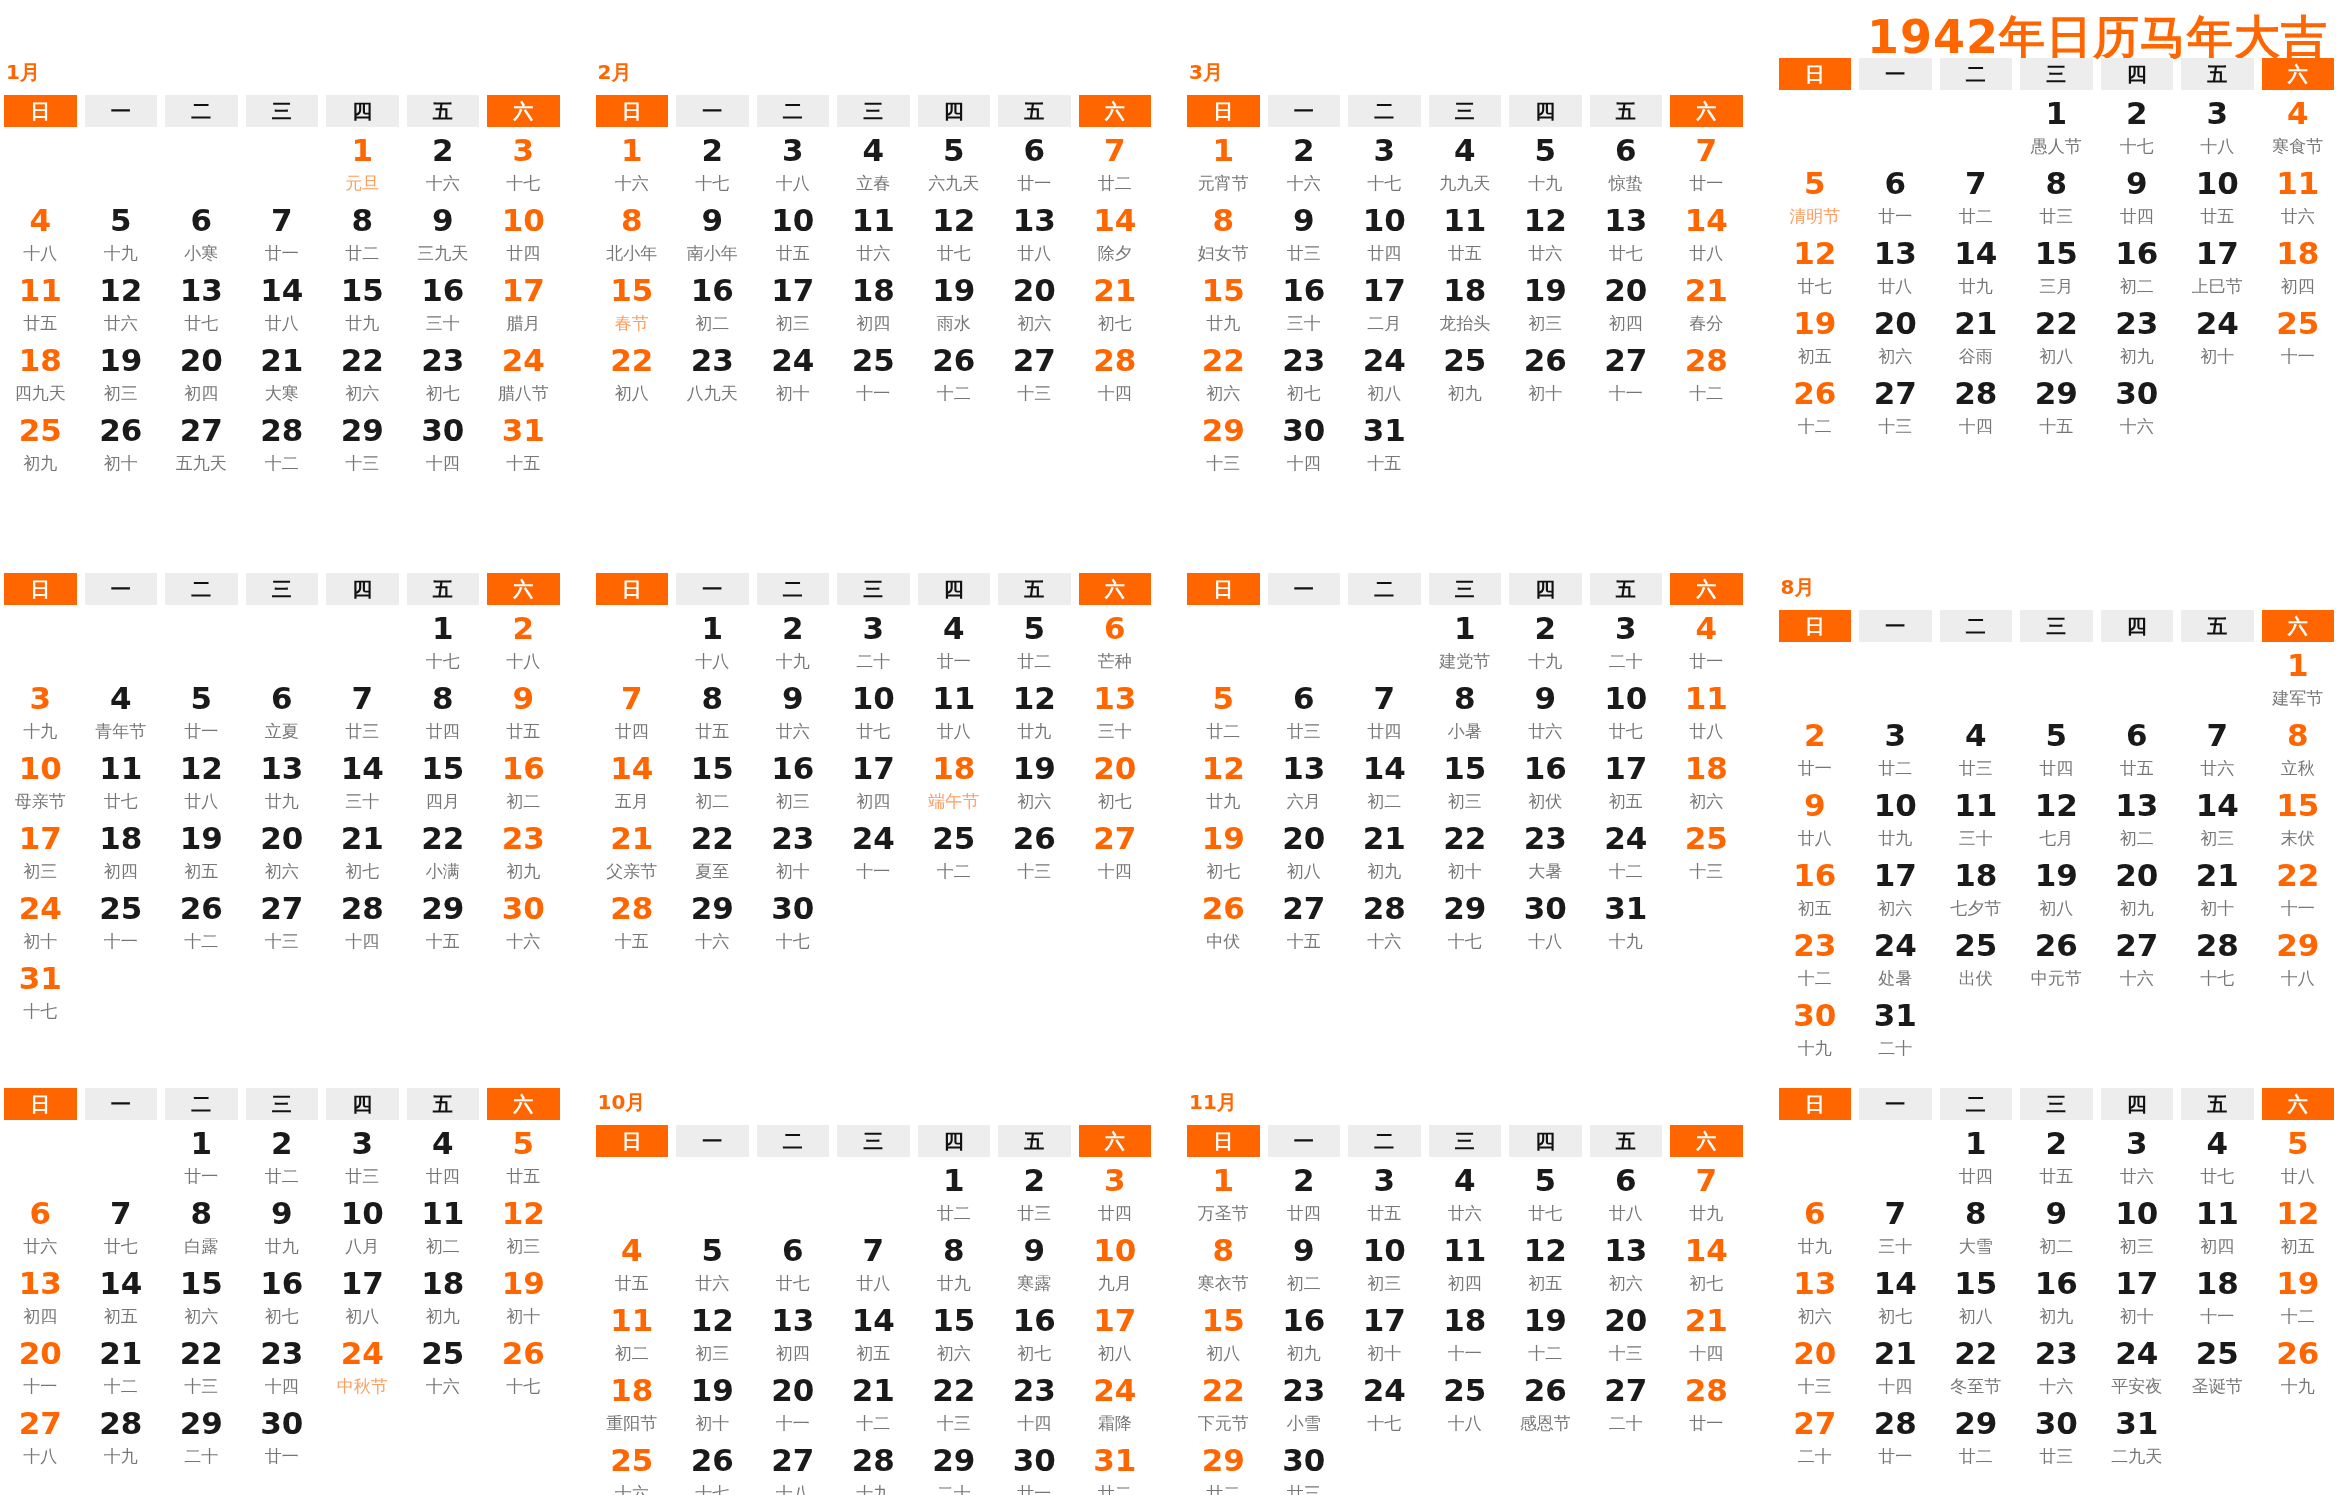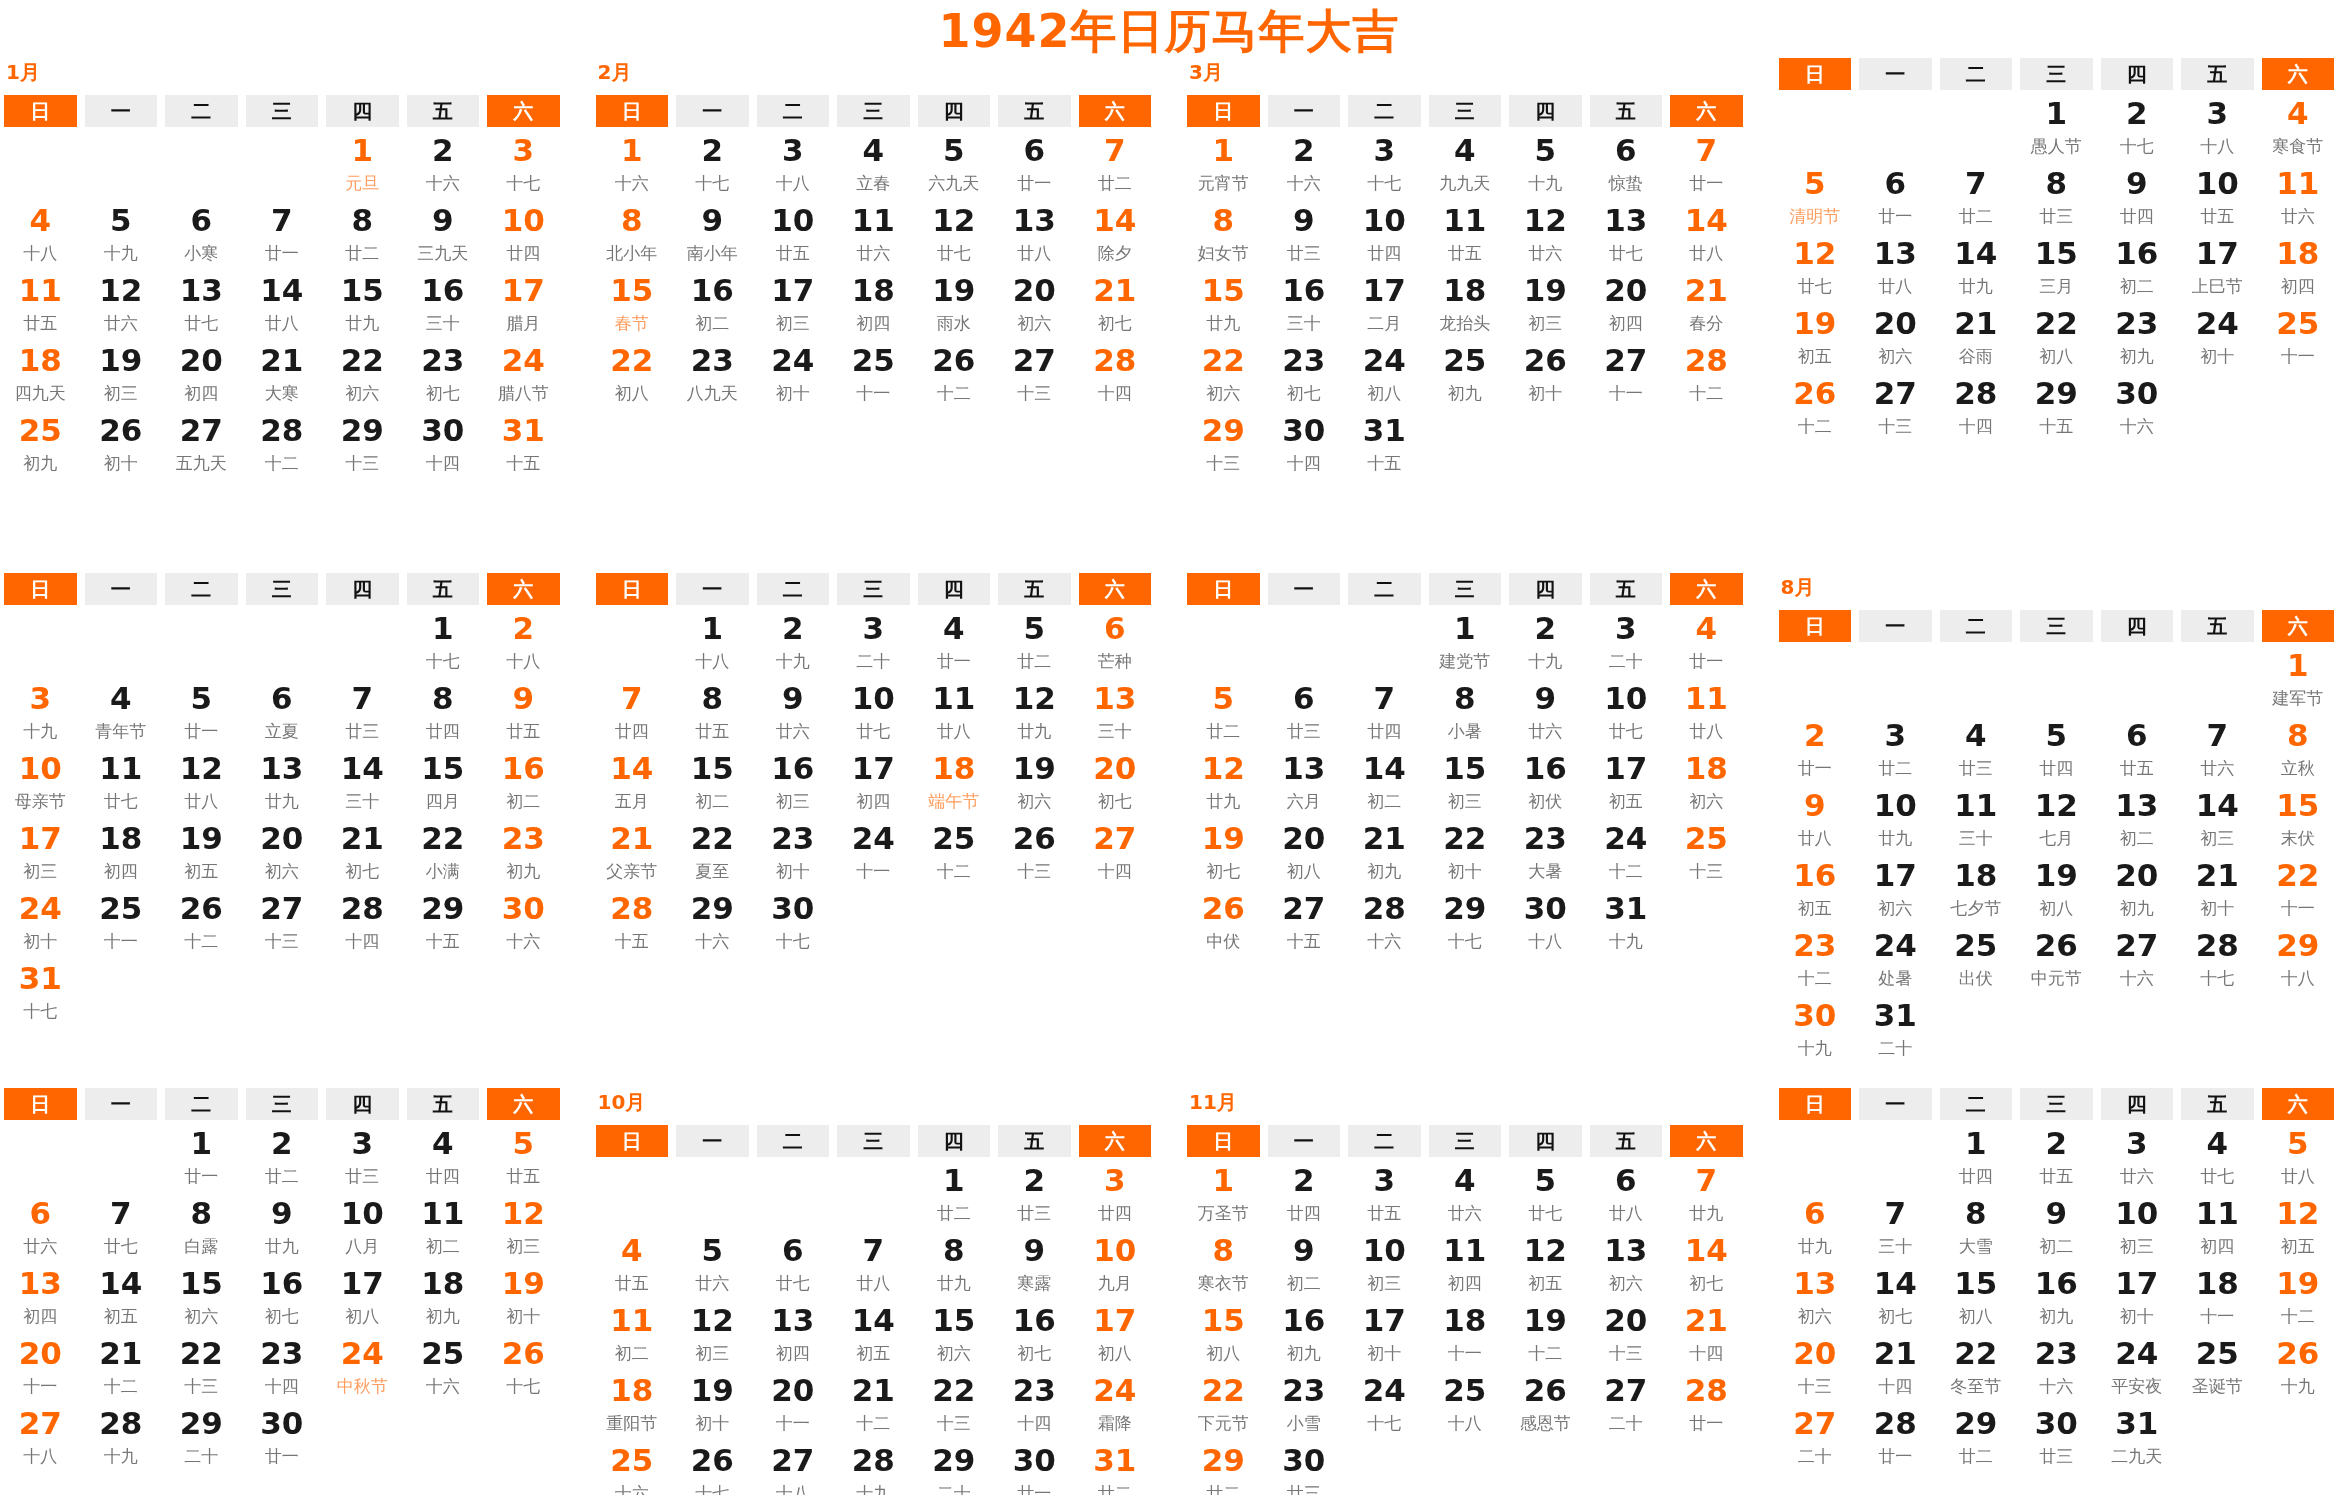--- a/index.html
+++ b/index.html
@@ -13,23 +13,23 @@
   * { box-sizing: border-box; }
   html, body {
     margin: 0; padding: 0;
     width: 2336px; height: 1495px;
     background: var(--bg);
     font-family: "DejaVu Sans", "Liberation Sans", sans-serif;
     overflow: hidden;
   }
   .titlebar {
     display: flex;
-    justify-content: center;
+    justify-content: flex-end;
     align-items: flex-start;
-    padding: 4px 8px 0 10px;
+    padding: 10px 8px 0 10px;
     height: 58px;
   }
   .page-title, .page-subtitle {
     margin: 0;
     font-size: 46px;
     font-weight: bold;
     color: var(--accent);
     line-height: 54px;
     letter-spacing: 1px;
     white-space: nowrap;

